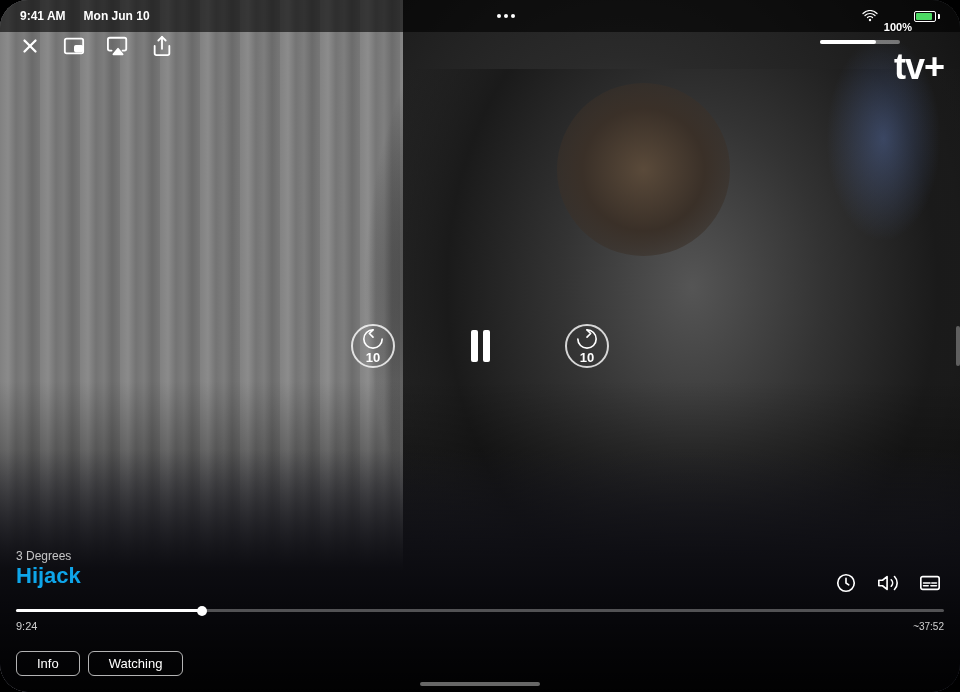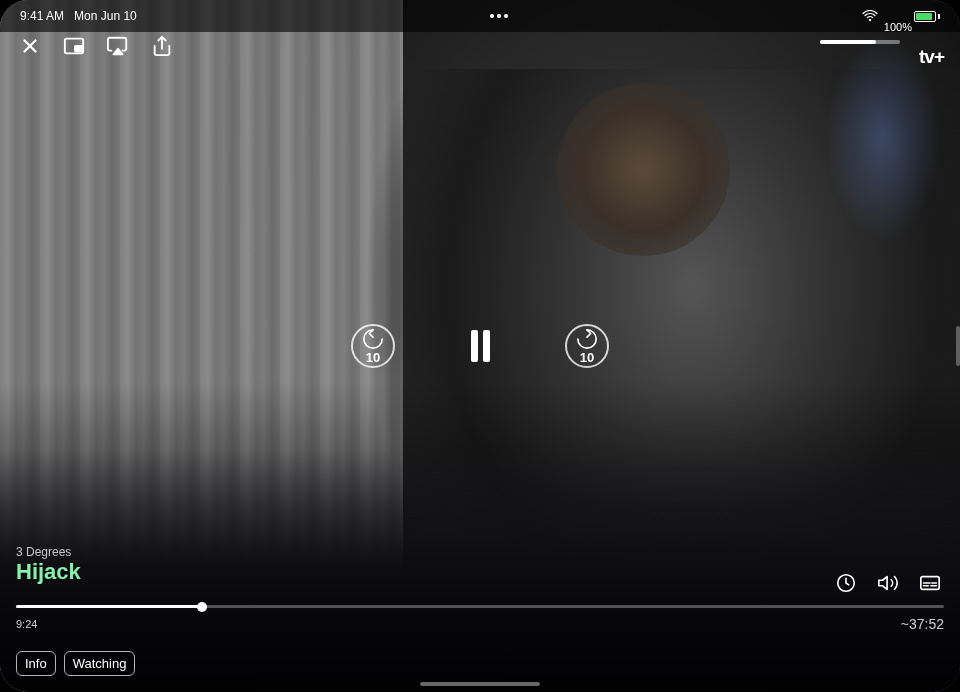--- a/index.html
+++ b/index.html
@@ -33,21 +33,21 @@
       right: 0;
       height: 32px;
       background: rgba(0,0,0,0.6);
       display: flex;
       align-items: center;
       justify-content: space-between;
       padding: 0 20px;
       z-index: 10;
       color: #fff;
       font-size: 12px;
-      font-weight: 400;
+      font-weight: 700;
     }
 
     .status-left { display: flex; align-items: center; gap: 4px; }
     .status-center { display: flex; align-items: center; gap: 3px; }
     .status-right { display: flex; align-items: center; gap: 6px; }
 
     .status-dot {
       width: 4px;
       height: 4px;
       border-radius: 50%;
@@ -130,21 +130,21 @@
       color: #fff;
     }
 
     .apple-logo-icon {
       font-size: 28px;
       margin-right: 2px;
       line-height: 1;
     }
 
     .tv-plus-text {
-      font-size: 19px;
+      font-size: 36px;
       font-weight: 700;
       letter-spacing: -1px;
       color: #fff;
     }
 
     
     .center-controls {
       position: absolute;
       top: 50%;
       left: 50%;
@@ -213,21 +213,21 @@
       margin-bottom: 20px;
     }
 
     .show-series {
       color: rgba(255,255,255,0.75);
       font-size: 12px;
       font-weight: 400;
     }
 
     .show-title {
-      color: #86efac;
+      color: #0ea5e9;
       font-size: 22px;
       font-weight: 700;
       line-height: 1.2;
     }
 
     
     .progress-container {
       margin: 8px 0;
       display: flex;
       align-items: center;
@@ -269,21 +269,21 @@
       align-items: center;
     }
 
     .time-current {
       color: rgba(255,255,255,0.8);
       font-size: 11px;
     }
 
     .time-remaining {
       color: rgba(255,255,255,0.8);
-      font-size: 14px;
+      font-size: 10px;
     }
 
     
     .bottom-right-controls {
       position: absolute;
       bottom: 95px;
       right: 16px;
       display: flex;
       align-items: center;
       gap: 14px;
@@ -304,21 +304,21 @@
     .tag-buttons {
       position: absolute;
       bottom: 16px;
       left: 16px;
       display: flex;
       gap: 8px;
       z-index: 10;
     }
 
     .tag-btn {
-      padding: 4px 8px;
+      padding: 4px 20px;
       border: 1.5px solid rgba(255,255,255,0.7);
       border-radius: 6px;
       color: #fff;
       font-size: 13px;
       font-weight: 500;
       cursor: pointer;
       background: transparent;
     }
 
     
@@ -465,21 +465,21 @@
     <div class="person-shape"></div>
     <div class="face-highlight"></div>
     <div class="window-light"></div>
     <div class="seat-visual"></div>
     <div class="bottom-gradient"></div>
   </div>
 
   <div class="status-bar">
     <div class="status-left">
       <span>9:41 AM</span>
-      <span style="margin-left:6px;">Mon Jun 10</span>
+      <span style="margin-left:14px;">Mon Jun 10</span>
     </div>
     <div class="status-center">
       <div class="three-dots">
         <div class="status-dot"></div>
         <div class="status-dot"></div>
         <div class="status-dot"></div>
       </div>
     </div>
     <div class="status-right">
 

